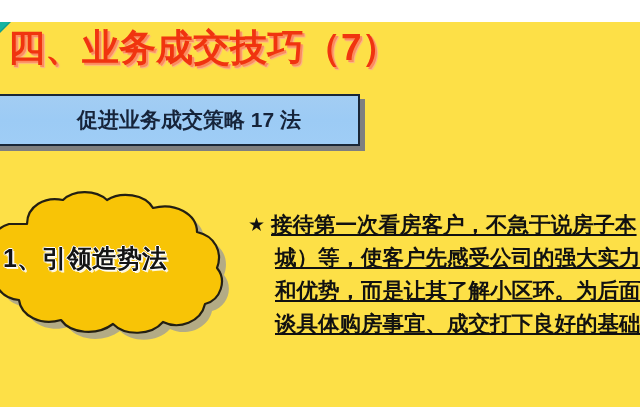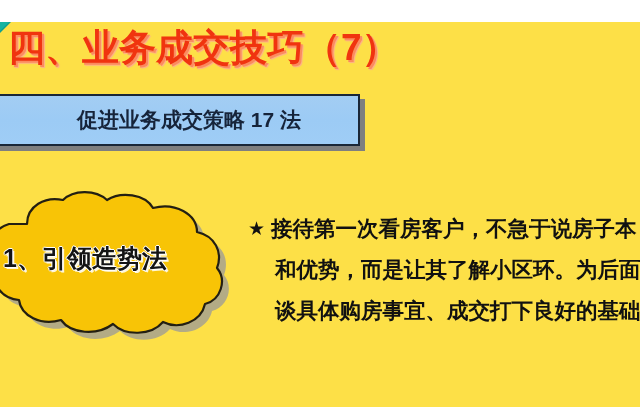--- a/index.html
+++ b/index.html
@@ -118,23 +118,24 @@
   .body-block {
     position: absolute;
     left: 248px;
     top: 186px;
     width: 388px;
   }
   .body-line {
     font-size: 21.5px;
     font-weight: bold;
     color: #111111;
-    line-height: 41px;
+    line-height: 33px;
     white-space: nowrap;
     letter-spacing: 0px;
+    text-decoration: underline;
   }
   .body-line.indent {
     padding-left: 27px;
   }
   .bullet-star {
     display: inline-block;
     font-size: 19px;
     color: #111111;
     margin-right: 6px;
     vertical-align: 1px;
@@ -185,17 +186,18 @@
                  C20,104 10,86 18,70
                  C6,58 10,36 30,30
                  Z" fill="#f8c406" stroke="#231f12" stroke-width="2.2" stroke-linejoin="round"></path>
       </g>
     </svg>
   </div>
   <div class="cloud-label">1、引领造势法</div>
 
   <div class="body-block">
     <div class="body-line"><span class="bullet-star">★</span><span>接待第一次看房客户，不急于说房子本</span></div>
+    <div class="body-line indent">城）等，使客户先感受公司的强大实力</div>
     <div class="body-line indent">和优势，而是让其了解小区环。为后面</div>
     <div class="body-line indent">谈具体购房事宜、成交打下良好的基础。</div>
   </div>
 
 </div>
 
 </body></html>

